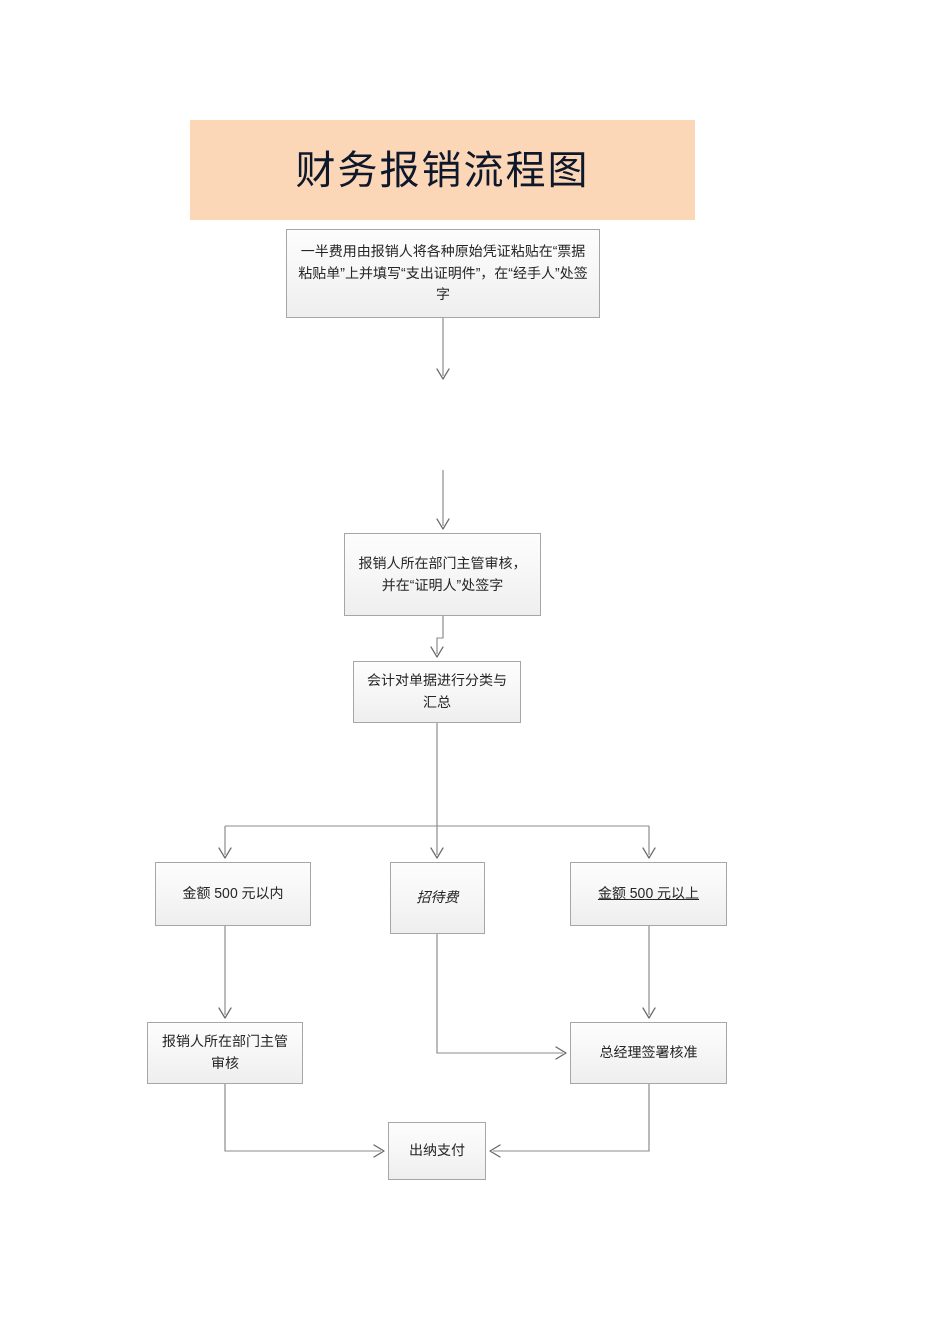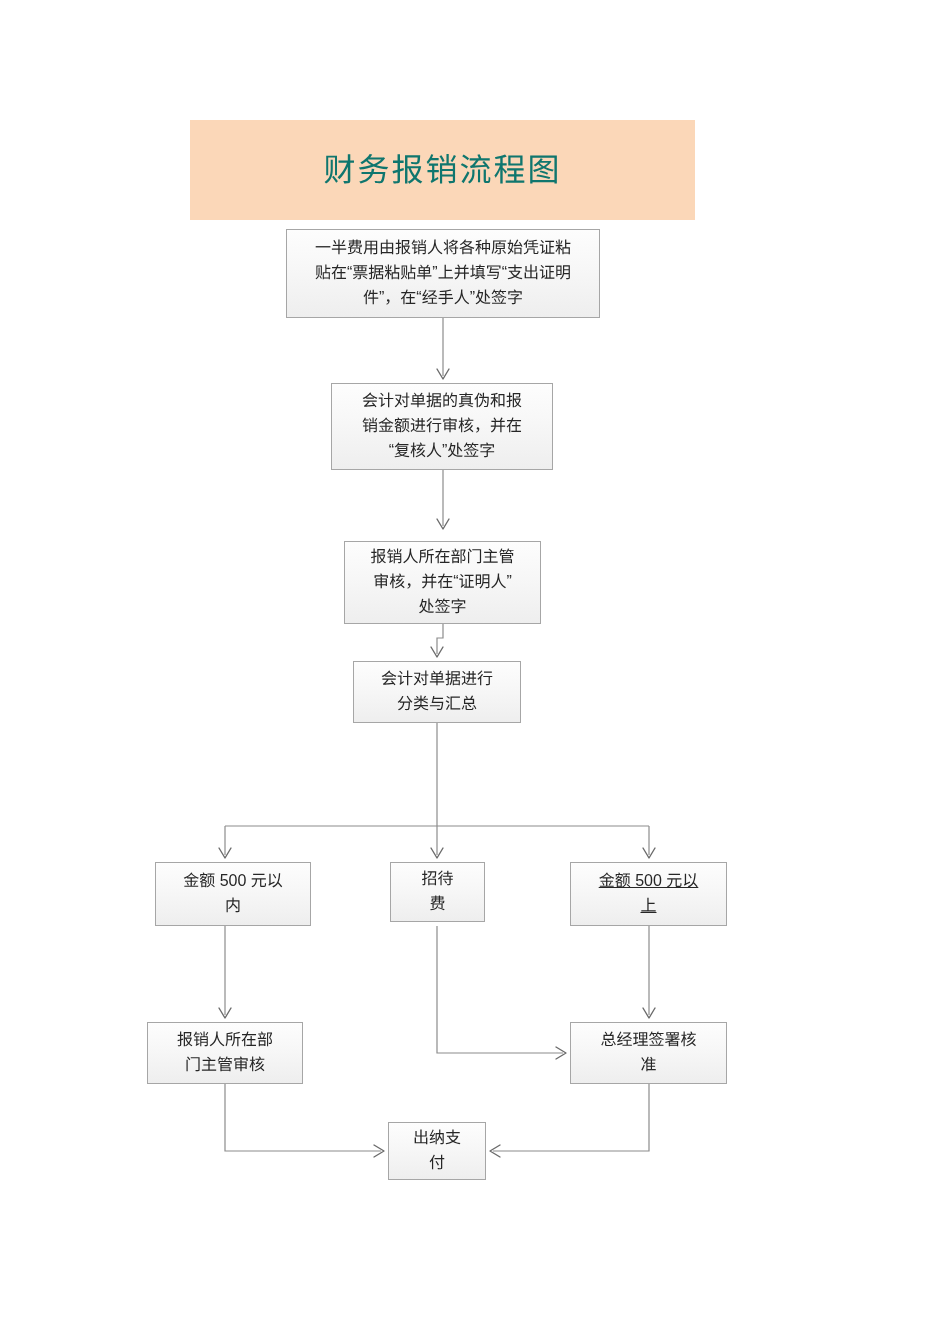--- a/index.html
+++ b/index.html
@@ -26,56 +26,56 @@
     left: 190px;
     top: 120px;
     width: 505px;
     height: 100px;
     background: #fbd7b8;
     display: flex;
     align-items: center;
     justify-content: center;
   }
   .title-text {
-    font-size: 32px;
+    font-size: 40px;
     letter-spacing: 2px;
-    color: #0f766e;
+    color: #0f172a;
     font-weight: 400;
     line-height: 1;
     white-space: nowrap;
   }
 
   
   .node {
     position: absolute;
     box-sizing: border-box;
     border: 1px solid #a6a6a6;
     background: linear-gradient(to bottom, #fdfdfd 0%, #f7f7f7 45%, #eeeeee 100%);
     display: flex;
     align-items: center;
     justify-content: center;
     text-align: center;
     color: #262626;
-    font-size: 16px;
+    font-size: 14px;
     line-height: 1.55;
-    padding: 4px 24px;
+    padding: 4px 8px;
     box-shadow: 0 0 0 0 rgba(0,0,0,0);
   }
   .node span {
     display: block;
     width: 100%;
   }
 
   
   #node-paste      { left: 286px; top: 229px; width: 314px; height: 89px; }
   #node-accounting { left: 331px; top: 383px; width: 222px; height: 87px; }
-  #node-dept       { left: 344px; top: 533px; width: 197px; height: 83px; margin-top: 8px; }
+  #node-dept       { left: 344px; top: 533px; width: 197px; height: 83px; }
   #node-classify   { left: 353px; top: 661px; width: 168px; height: 62px; }
   #node-under500   { left: 155px; top: 862px; width: 156px; height: 64px; }
-  #node-hosting    { left: 390px; top: 862px; width: 95px; height: 60px; }
+  #node-hosting    { left: 390px; top: 862px; width: 95px; height: 72px; font-style: italic; }
   #node-over500    { left: 570px; top: 862px; width: 157px; height: 64px; text-decoration: underline; }
   #node-admin      { left: 147px; top: 1022px; width: 156px; height: 62px; }
   #node-gm         { left: 570px; top: 1022px; width: 157px; height: 62px; }
   #node-cashier    { left: 388px; top: 1122px; width: 98px; height: 58px; }
 
   
   #connectors {
     position: absolute;
     left: 0;
     top: 0;
@@ -159,23 +159,20 @@
     <g>
       <path class="edge" d="M 649 1084 L 649 1151 L 493 1151"></path>
       <path class="arrowhead" d="M 500 1145 L 490 1151 L 500 1157"></path>
     </g>
   </svg>
 
   <div class="node" id="node-paste">
     <span>一半费用由报销人将各种原始凭证粘贴在“票据粘贴单”上并填写“支出证明件”，在“经手人”处签字</span>
   </div>
 
-  <div class="node" id="node-accounting">
-    <span>会计对单据的真伪和报销金额进行审核，并在“复核人”处签字</span>
-  </div>
 
   <div class="node" id="node-dept">
     <span>报销人所在部门主管审核，并在“证明人”处签字</span>
   </div>
 
   <div class="node" id="node-classify">
     <span>会计对单据进行分类与汇总</span>
   </div>
 
   <div class="node" id="node-under500">

